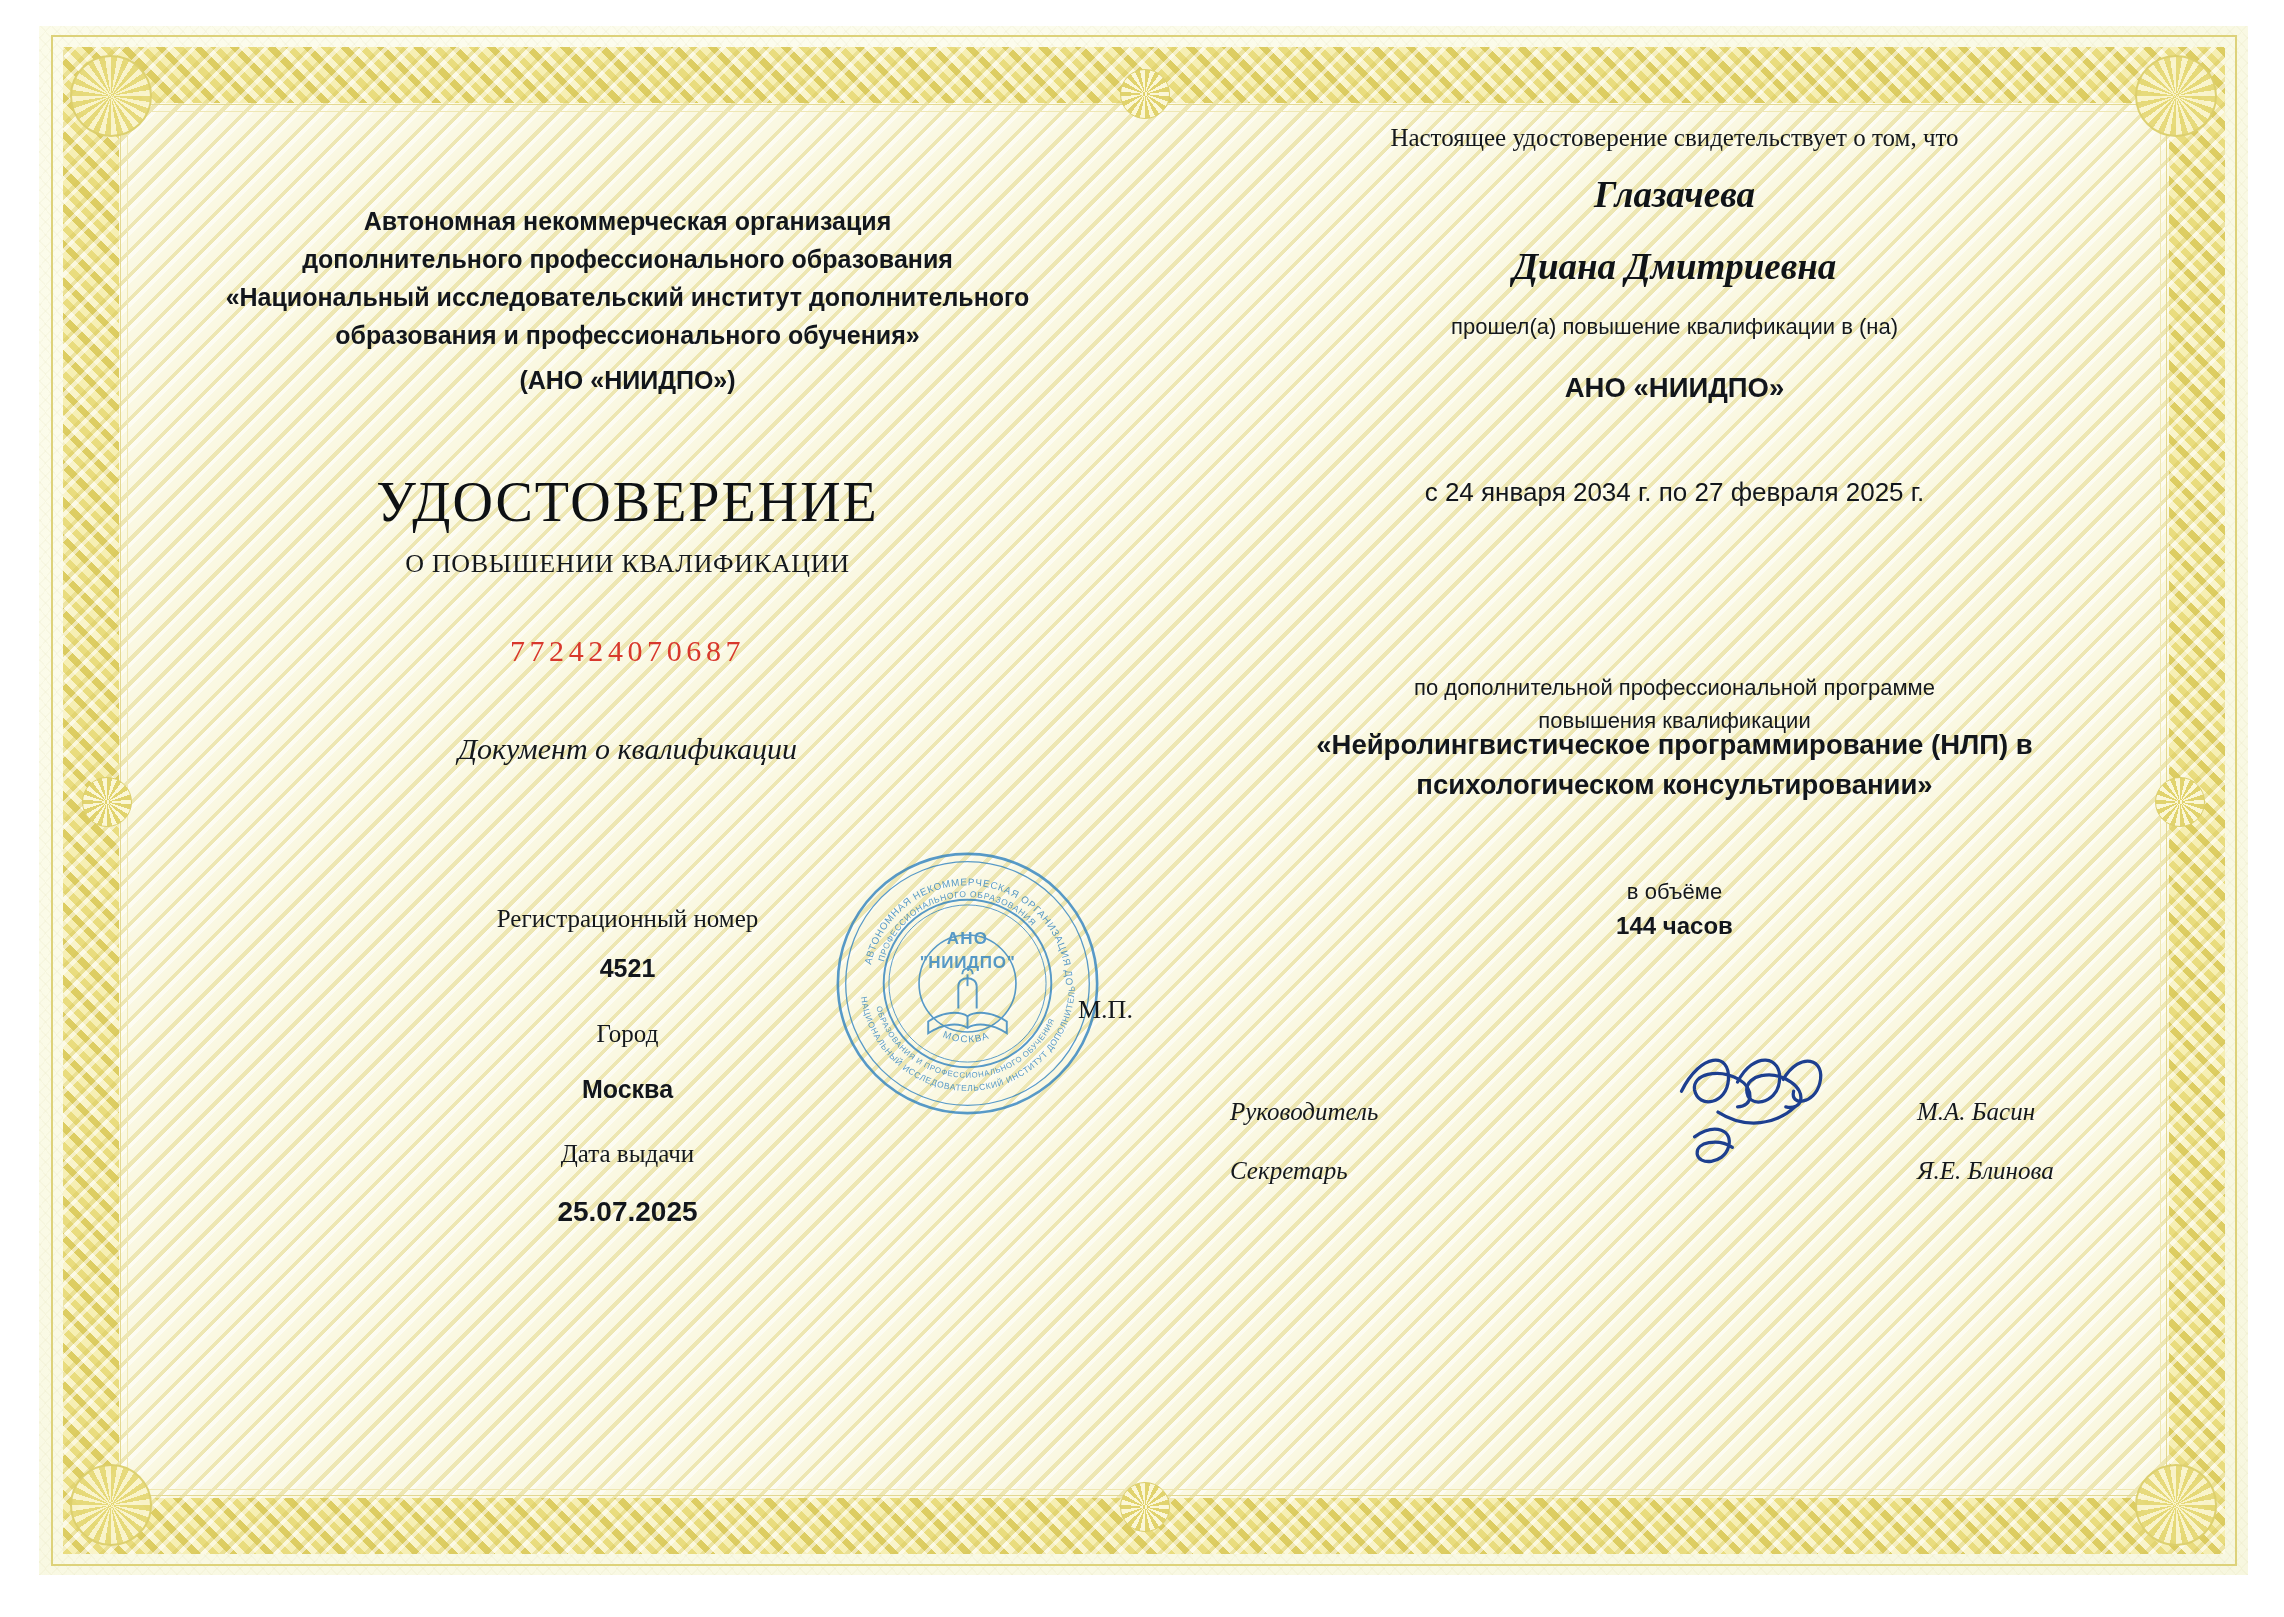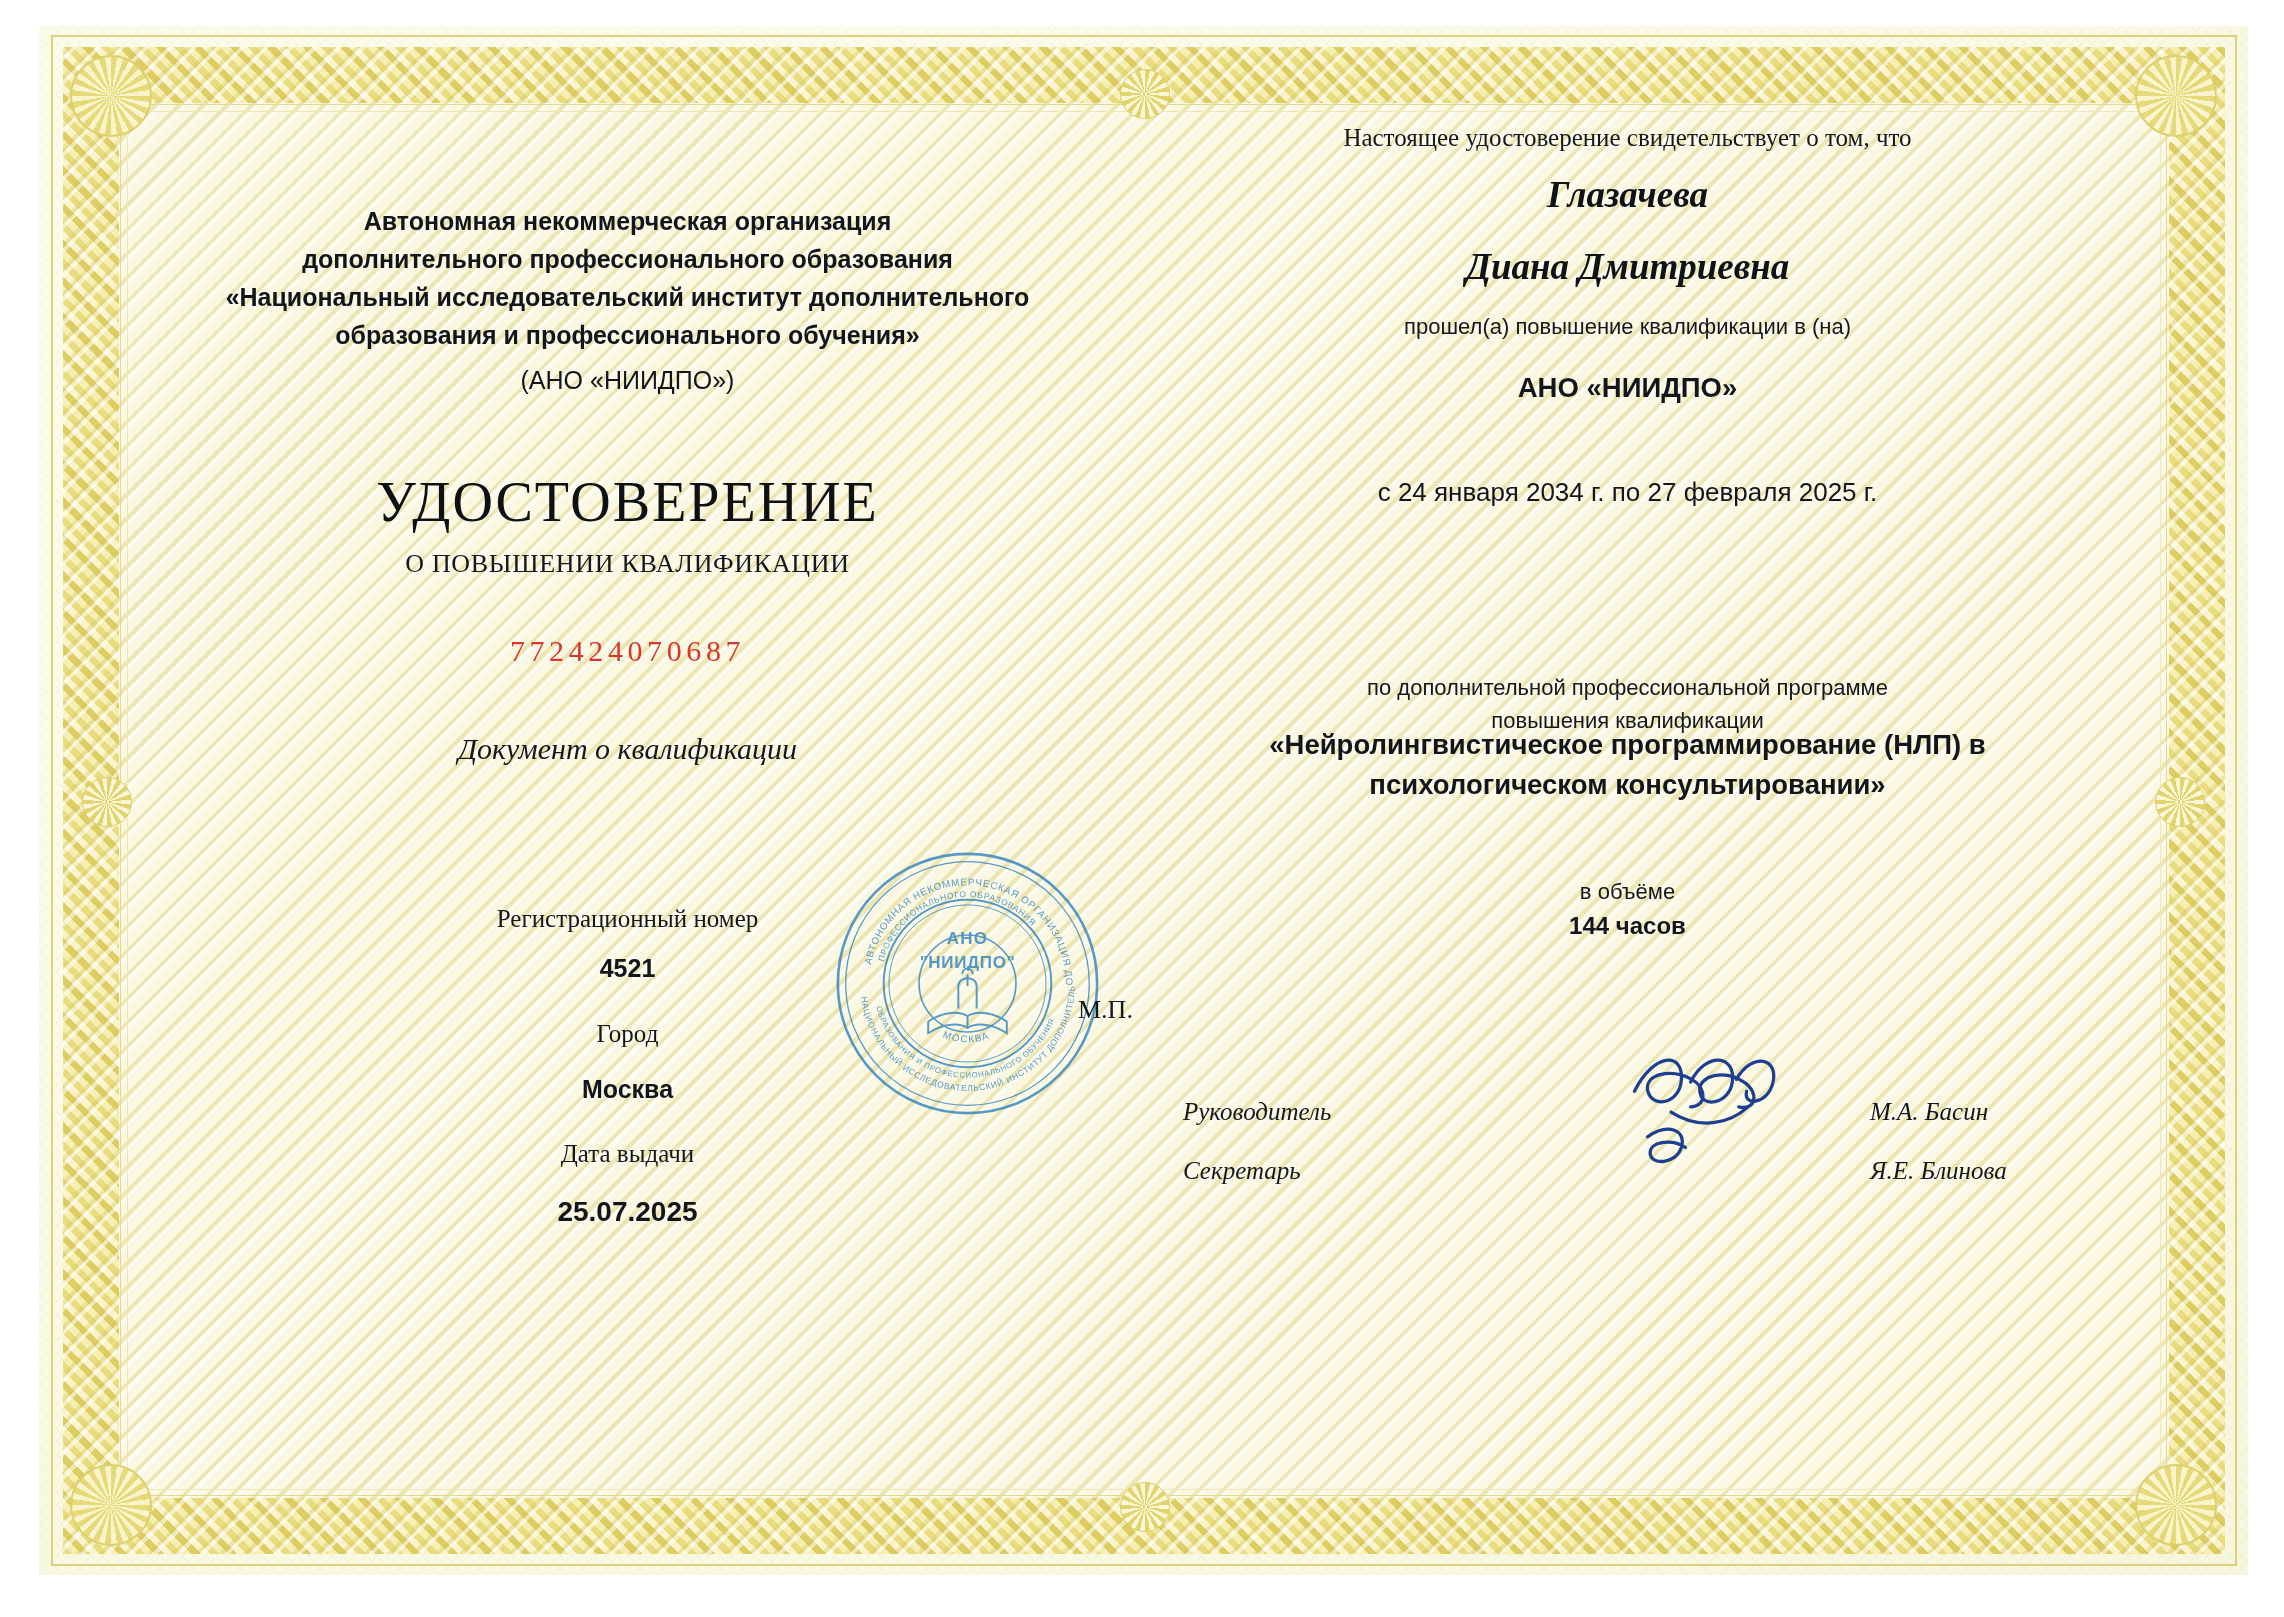--- a/index.html
+++ b/index.html
@@ -122,39 +122,39 @@
     left: 98px; top: 98px;
     width: 2013px; height: 1353px;
   }
   .col-left {
     position: absolute;
     left: 0; top: 0;
     width: 981px; height: 100%;
   }
   .col-right {
     position: absolute;
-    left: 1020px; top: 0;
+    left: 1067px; top: 0;
     width: 941px; height: 100%;
   }
 
   .center { text-align: center; }
   .blk { position: absolute; }
 
   
   .org {
     top: 78px; left: 0; width: 981px;
     font-size: 25px;
     font-weight: bold;
     line-height: 1.52;
     color: #12161c;
   }
   .org-short {
     top: 242px; left: 0; width: 981px;
     font-size: 25px;
-    font-weight: normal;
+    font-weight: bold;
     color: #12161c;
   }
   .doc-title {
     top: 346px; left: 0; width: 981px;
     font-family: "Liberation Serif", serif;
     font-size: 56px;
     letter-spacing: 2px;
     color: #0e1114;
   }
   .doc-sub {

